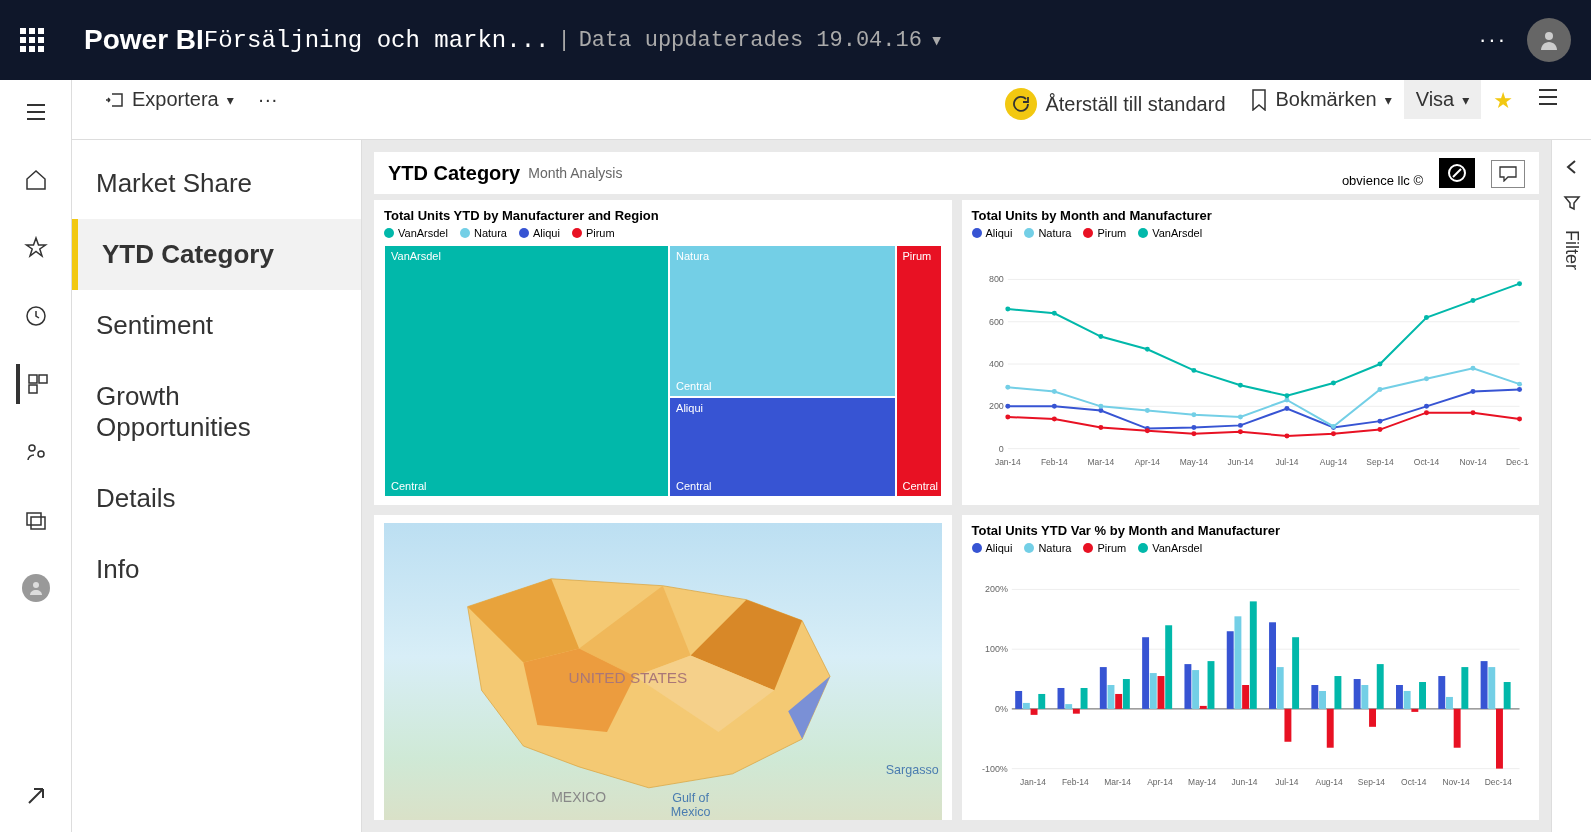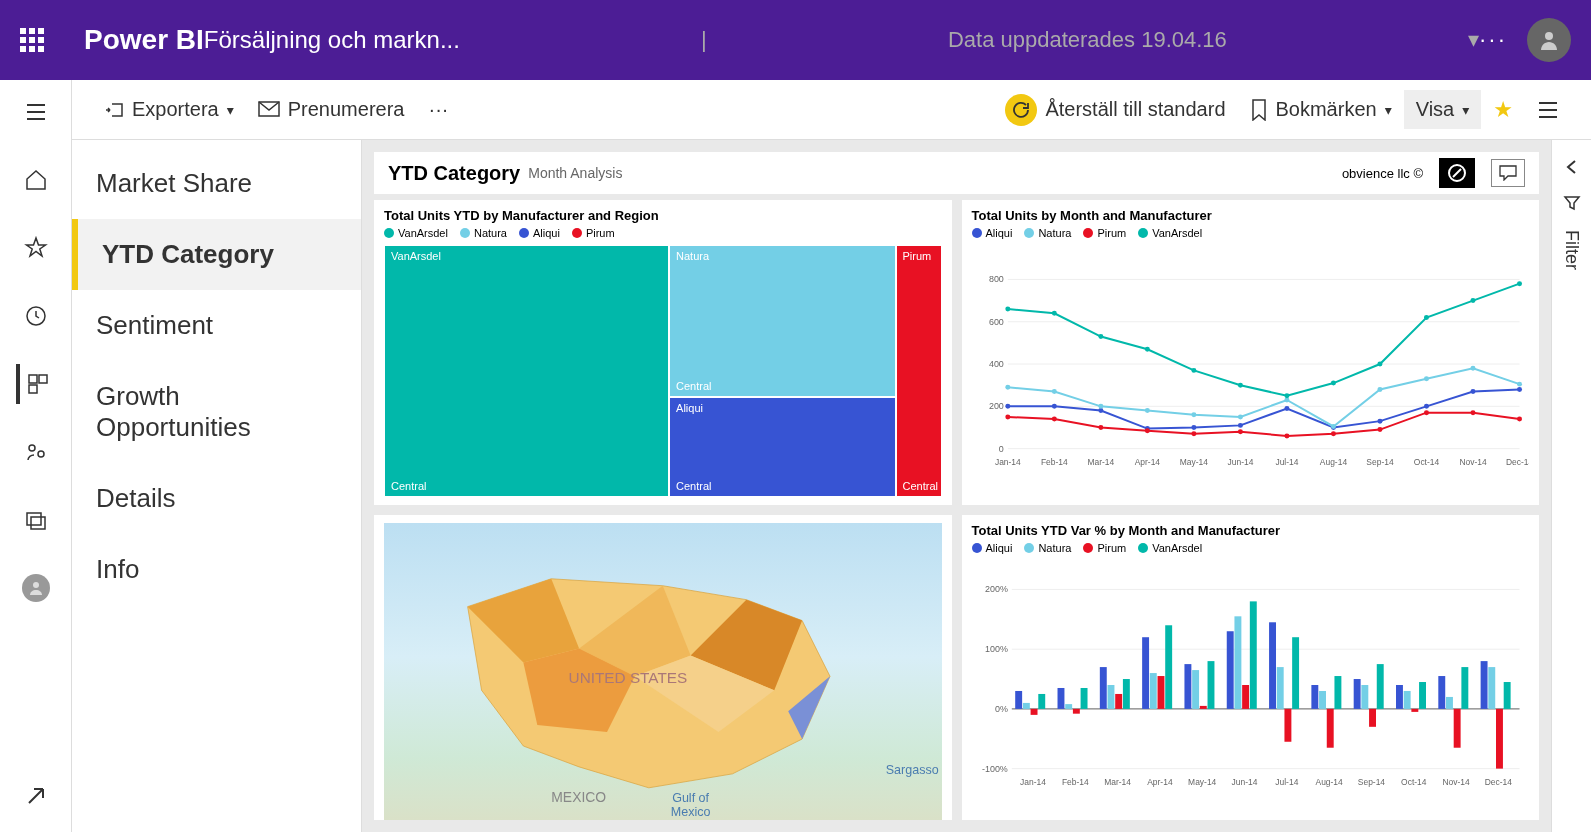--- a/index.html
+++ b/index.html
@@ -1,46 +1,46 @@
 <!DOCTYPE html>
 <html><head>
 <meta charset="utf-8">
 <style>
 * { box-sizing: border-box; margin: 0; padding: 0; }
 body { font-family: "Segoe UI", Arial, sans-serif; background: #f3f2f1; width: 1591px; height: 832px; overflow: hidden; }
-.topbar { height: 80px; background: #4c1d95; color: #fff; display: flex; align-items: center; padding: 8px 20px; }
+.topbar { height: 80px; background: #0f172a; color: #fff; display: flex; align-items: center; padding: 8px 20px; }
 .waffle { width: 24px; height: 24px; display: grid; grid-template-columns: repeat(3,6px); grid-template-rows: repeat(3,6px); gap: 3px; cursor: pointer; margin-right: 40px; }
 .waffle span { background: #fff; }
 .app-name { font-size: 28px; font-weight: 600; color: #fff; }
-.title-area { flex: 1; text-align: center; display: flex; align-items: center; justify-content: space-between; gap: 8px; font-size: 24px; }
+.title-area { flex: 1; text-align: center; display: flex; align-items: center; justify-content: flex-start; gap: 8px; font-size: 24px; font-family: Liberation Mono, monospace; }
 .title-area .subtitle { color: #aaa; font-size: 22px; }
 .top-right { display: flex; align-items: center; gap: 20px; }
 .avatar-circle { width: 44px; height: 44px; border-radius: 50%; background: #666; display: flex; align-items: center; justify-content: center; }
 .dots { font-size: 22px; letter-spacing: 2px; cursor: pointer; }
-.toolbar { height: 60px; background: #fff; display: flex; align-items: center; padding: 0 20px; border-bottom: 1px solid #ddd; margin-left: 72px; }
+.toolbar { height: 60px; background: #fff; display: flex; align-items: flex-start; padding: 0 20px; border-bottom: 1px solid #ddd; margin-left: 72px; }
 .tb-btn { display: flex; align-items: center; gap: 8px; padding: 8px 12px; font-size: 20px; color: #333; cursor: pointer; }
 .tb-btn.active { background: #eee; }
 .tb-spacer { flex: 1; }
 .reset-circle { width: 32px; height: 32px; border-radius: 50%; background: #f2c811; display: flex; align-items: center; justify-content: center; }
 .star-icon { color: #f2c811; font-size: 22px; }
 .body-row { display: flex; height: calc(100% - 140px); }
 .left-rail { width: 72px; background: #fff; border-right: 1px solid #ddd; display: flex; flex-direction: column; align-items: center; padding-top: 12px; gap: 28px; position: absolute; top: 80px; left: 0; bottom: 0; }
 .left-rail .rail-icon { width: 40px; height: 40px; display: flex; align-items: center; justify-content: center; cursor: pointer; color: #555; }
 .left-rail .rail-icon.sel { border-left: 4px solid #333; }
 .left-rail .bottom { margin-top: auto; margin-bottom: 16px; }
 .page-nav { width: 290px; background: #fff; border-right: 1px solid #ddd; padding-top: 8px; margin-left: 72px; }
 .page-item { padding: 20px 24px; font-size: 26px; color: #333; cursor: pointer; }
 .page-item.active { background: #f2f2f2; font-weight: 600; border-left: 6px solid #f2c811; }
 .canvas { flex: 1; background: #e9e9e9; padding: 12px; position: relative; overflow: hidden; }
 .right-rail { width: 40px; background: #fff; border-left: 1px solid #ddd; display: flex; flex-direction: column; align-items: center; padding-top: 18px; gap: 18px; }
 .right-rail .filter-label { writing-mode: vertical-rl; text-orientation: mixed; font-size: 18px; color: #333; }
 .report-header { background: #fff; height: 42px; display: flex; align-items: center; padding: 0 14px; margin-bottom: 6px; }
 .report-header .hdr-title { font-size: 20px; font-weight: 700; }
 .report-header .hdr-sub { font-size: 14px; color: #666; margin-left: 8px; }
-.report-header .hdr-right { margin-left: auto; display: flex; align-items: center; gap: 16px; font-size: 13px; }
+.report-header .hdr-right { margin-left: auto; display: flex; align-items: flex-end; gap: 16px; font-size: 13px; }
 .logo-box { width: 36px; height: 30px; background: #000; color: #fff; display: flex; align-items: center; justify-content: center; }
 .comment-box { width: 34px; height: 28px; border: 1px solid #888; display: flex; align-items: center; justify-content: center; }
 .grid2 { display: grid; grid-template-columns: 1fr 1fr; grid-template-rows: 1fr 1fr; gap: 10px; height: calc(100% - 48px); }
 .tile { background: #fff; padding: 8px 10px; display: flex; flex-direction: column; overflow: hidden; }
 .tile-title { font-size: 13px; font-weight: 700; margin-bottom: 4px; }
 .legend { display: flex; gap: 12px; font-size: 11px; margin-bottom: 6px; }
 .legend-item { display: flex; align-items: center; gap: 4px; }
 .legend-dot { width: 10px; height: 10px; border-radius: 50%; }
 .treemap { flex: 1; display: flex; }
 .tm-a { flex: 1.25; background: #01b8aa; position: relative; color: #fff; font-size: 11px; border: 1px solid #fff; }
@@ -145,27 +145,20 @@
     </div>
 </div>
 
 <div class="toolbar">
   <div class="tb-btn">
     <svg width="20" height="20">
         <path d="M2 10h4M6 10l-2-2M6 10l-2 2M8 4h10v12H8" stroke="#333" stroke-width="1.5" fill="none"></path>
       </svg>
     <span>Exportera</span>
     <span class="chev">▾</span>
-  </div>
-  <div class="tb-btn">
-    <svg width="22" height="18">
-        <rect x="1" y="1" width="20" height="14" fill="none" stroke="#333" stroke-width="1.5"></rect>
-        <path d="M1 1l10 8 10-8" stroke="#333" stroke-width="1.5" fill="none"></path>
-      </svg>
-    <span>Prenumerera</span>
   </div>
   <div class="tb-btn">···</div>
   <div class="tb-spacer"></div>
   <div class="tb-btn">
     <div class="reset-circle">
         <svg width="18" height="18">
           <path d="M14 4a7 7 0 1 0 2 5" stroke="#333" stroke-width="1.8" fill="none"></path>
           <path d="M16 2v5h-5" stroke="#333" stroke-width="1.8" fill="none"></path>
         </svg>
       </div>

